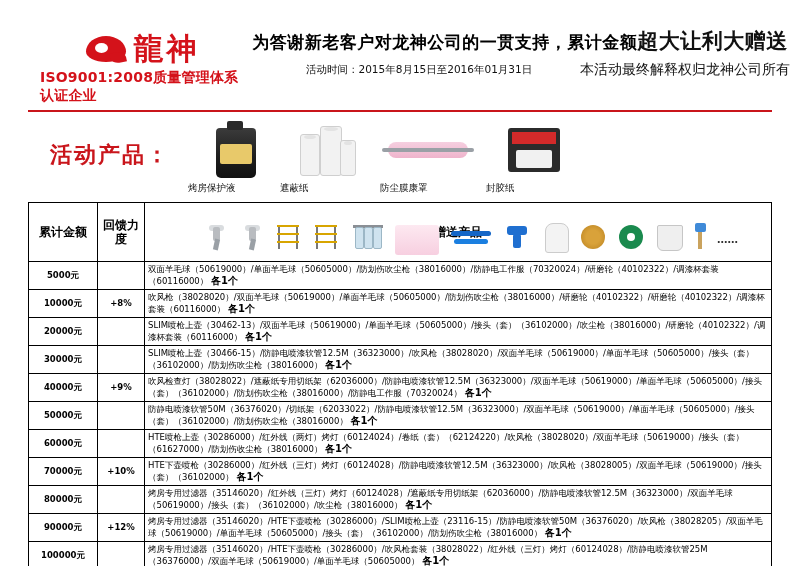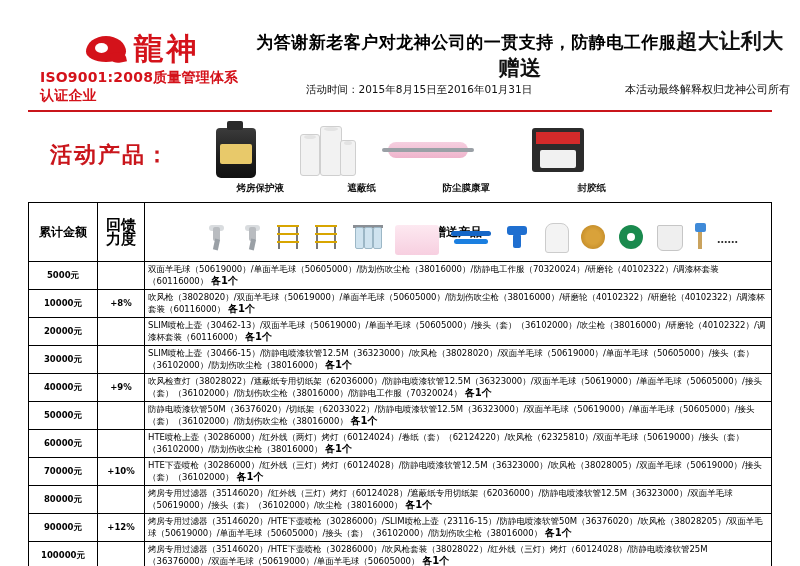--- a/index.html
+++ b/index.html
@@ -56,44 +56,44 @@
     position:absolute;left:250px;top:10px;width:540px;
   }
   .head-title{
     font-size:17px;font-weight:bold;line-height:26px;text-align:center;
     letter-spacing:0.5px;
   }
   .head-title .big{
     font-size:21px;color:#111;
   }
   .head-line2{
-    font-size:10.5px;text-align:center;color:#111;
+    margin-top:6px;font-size:10.5px;text-align:center;color:#111;
     display:flex;justify-content:space-between;align-items:center;
   }
   .head-line2 .l{padding-left:56px;}
-  .head-line2 .r{font-size:11px;}
+  .head-line2 .r{font-size:14px;}
   .head-line3{
     margin-top:5px;font-size:12px;font-weight:bold;color:#111;
     display:flex;justify-content:space-between;align-items:center;
   }
   .head-line3 .l{padding-left:36px;}
   .head-line3 .r{font-size:8.5px;font-weight:normal;}
   .hr-red{
     position:absolute;left:28px;top:110px;width:744px;height:2px;background:#c9151b;
   }
   
   .band{
     position:absolute;left:28px;top:118px;width:744px;height:82px;
   }
   .band-title{
     position:absolute;left:22px;top:22px;
     font-size:22px;font-weight:bold;color:#c9151b;letter-spacing:2px;
   }
   .prod{
-    position:absolute;top:2px;width:96px;text-align:right;font-weight:bold;
+    position:absolute;top:2px;width:96px;text-align:left;
   }
   .prod .art{height:60px;position:relative;}
   .prod .cap{font-size:9.5px;margin-top:2px;color:#111;}
   
   .jug{
     position:absolute;left:28px;top:8px;width:40px;height:50px;
     background:linear-gradient(180deg,#3b3b3b 0%,#1d1d1d 60%,#111 100%);
     border-radius:4px 4px 5px 5px;
   }
   .jug:before{
@@ -144,21 +144,21 @@
     line-height:11px;
     vertical-align:middle;
   }
   .c-amount{width:62px;text-align:center;font-weight:bold;font-size:12px;}
   .c-rate{width:40px;text-align:center;font-weight:bold;font-size:11px;}
   .c-gift{text-align:left;}
   .hdr td{
     text-align:center;font-weight:bold;height:54px;font-size:12px;
   }
   .hdr .h-amount{font-size:12px;}
-  .hdr .h-rate{font-size:15px;line-height:14px;}
+  .hdr .h-rate{font-size:12px;line-height:14px;}
   .hdr .h-gift{font-size:12px;position:relative;}
   .gift-icons{
     position:absolute;left:0;top:16px;width:100%;height:38px;
   }
   .tailq{font-weight:bold;font-size:10px;}
   
   .ic-gun{position:absolute;width:26px;height:26px;}
   .ic-gun .b{position:absolute;left:8px;top:2px;width:7px;height:14px;background:#b9bcc0;border-radius:2px;}
   .ic-gun .c{position:absolute;left:4px;top:0;width:15px;height:6px;background:#d9dcdf;border-radius:3px;}
   .ic-gun .h{position:absolute;left:9px;top:14px;width:5px;height:11px;background:#9aa0a6;transform:rotate(12deg);}
@@ -201,21 +201,21 @@
           <span class="swirl"></span>
             <span class="tail"></span>
         </span>
         <span class="logo-cn">龍神</span>
       </div>
       <div class="logo-sub">ISO9001:2008质量管理体系认证企业</div>
     </div>
 
     <div class="head-right">
       <div class="head-title">
-        <span>为答谢新老客户对龙神公司的一贯支持，防静电工作服</span><span class="big">超大让利大赠送</span>
+        <span>为答谢新老客户对龙神公司的一贯支持，累计金额</span><span class="big">超大让利大赠送</span>
       </div>
       <div class="head-line2">
         <span class="l">活动时间：2015年8月15日至2016年01月31日</span>
         <span class="r">本活动最终解释权归龙神公司所有</span>
       </div>
     </div>
   </div>
 
   <div class="hr-red"></div>
 
@@ -241,21 +241,21 @@
 
     <div class="prod" style="left:252px;">
       <div class="art">
         <span class="roll" style="left:20px;top:14px;width:18px;height:40px;"></span>
         <span class="roll" style="left:40px;top:6px;width:20px;height:48px;"></span>
         <span class="roll" style="left:60px;top:20px;width:14px;height:34px;"></span>
       </div>
       <div class="cap">遮蔽纸</div>
     </div>
 
-    <div class="prod" style="left:482px;">
+    <div class="prod" style="left:458px;">
       <div class="art">
         <span class="tapebox">
             <span class="red"></span>
             <span class="wht"></span>
           </span>
       </div>
       <div class="cap">封胶纸</div>
     </div>
 
   </div>
@@ -346,21 +346,21 @@
         <td class="c-gift"><span>吹风检查灯（38028022）/遮蔽纸专用切纸架（62036000）/防静电喷漆软管12.5M（36323000）/双面羊毛球（50619000）/单面羊毛球（50605000）/接头（套）（36102000）/防划伤吹尘枪（38016000）/防静电工作服（70320024）</span> <span class="tailq">各1个</span></td>
       </tr>
       <tr>
         <td class="c-amount">50000元</td>
         <td class="c-rate"></td>
         <td class="c-gift"><span>防静电喷漆软管50M（36376020）/切纸架（62033022）/防静电喷漆软管12.5M（36323000）/双面羊毛球（50619000）/单面羊毛球（50605000）/接头（套）（36102000）/防划伤吹尘枪（38016000）</span> <span class="tailq">各1个</span></td>
       </tr>
       <tr>
         <td class="c-amount">60000元</td>
         <td class="c-rate"></td>
-        <td class="c-gift"><span>HTE喷枪上壶（30286000）/红外线（两灯）烤灯（60124024）/卷纸（套）（62124220）/吹风枪（62325810）/双面羊毛球（50619000）/接头（套）（36102000）/防划伤收尘枪（38016000）</span> <span class="tailq">各1个</span></td>
+        <td class="c-gift"><span>HTE喷枪上壶（30286000）/红外线（两灯）烤灯（60124024）/卷纸（套）（62124220）/吹风枪（38028020）/双面羊毛球（50619000）/接头（套）（61627000）/防划伤收尘枪（38016000）</span> <span class="tailq">各1个</span></td>
       </tr>
       <tr>
         <td class="c-amount">70000元</td>
         <td class="c-rate">+10%</td>
         <td class="c-gift"><span>HTE下壶喷枪（30286000）/红外线（三灯）烤灯（60124028）/防静电喷漆软管12.5M（36323000）/吹风枪（38028005）/双面羊毛球（50619000）/接头（套）（36102000）</span> <span class="tailq">各1个</span></td>
       </tr>
       <tr>
         <td class="c-amount">80000元</td>
         <td class="c-rate"></td>
         <td class="c-gift"><span>烤房专用过滤器（35146020）/红外线（三灯）烤灯（60124028）/遮蔽纸专用切纸架（62036000）/防静电喷漆软管12.5M（36323000）/双面羊毛球（50619000）/接头（套）（36102000）/吹尘枪（38016000）</span> <span class="tailq">各1个</span></td>

